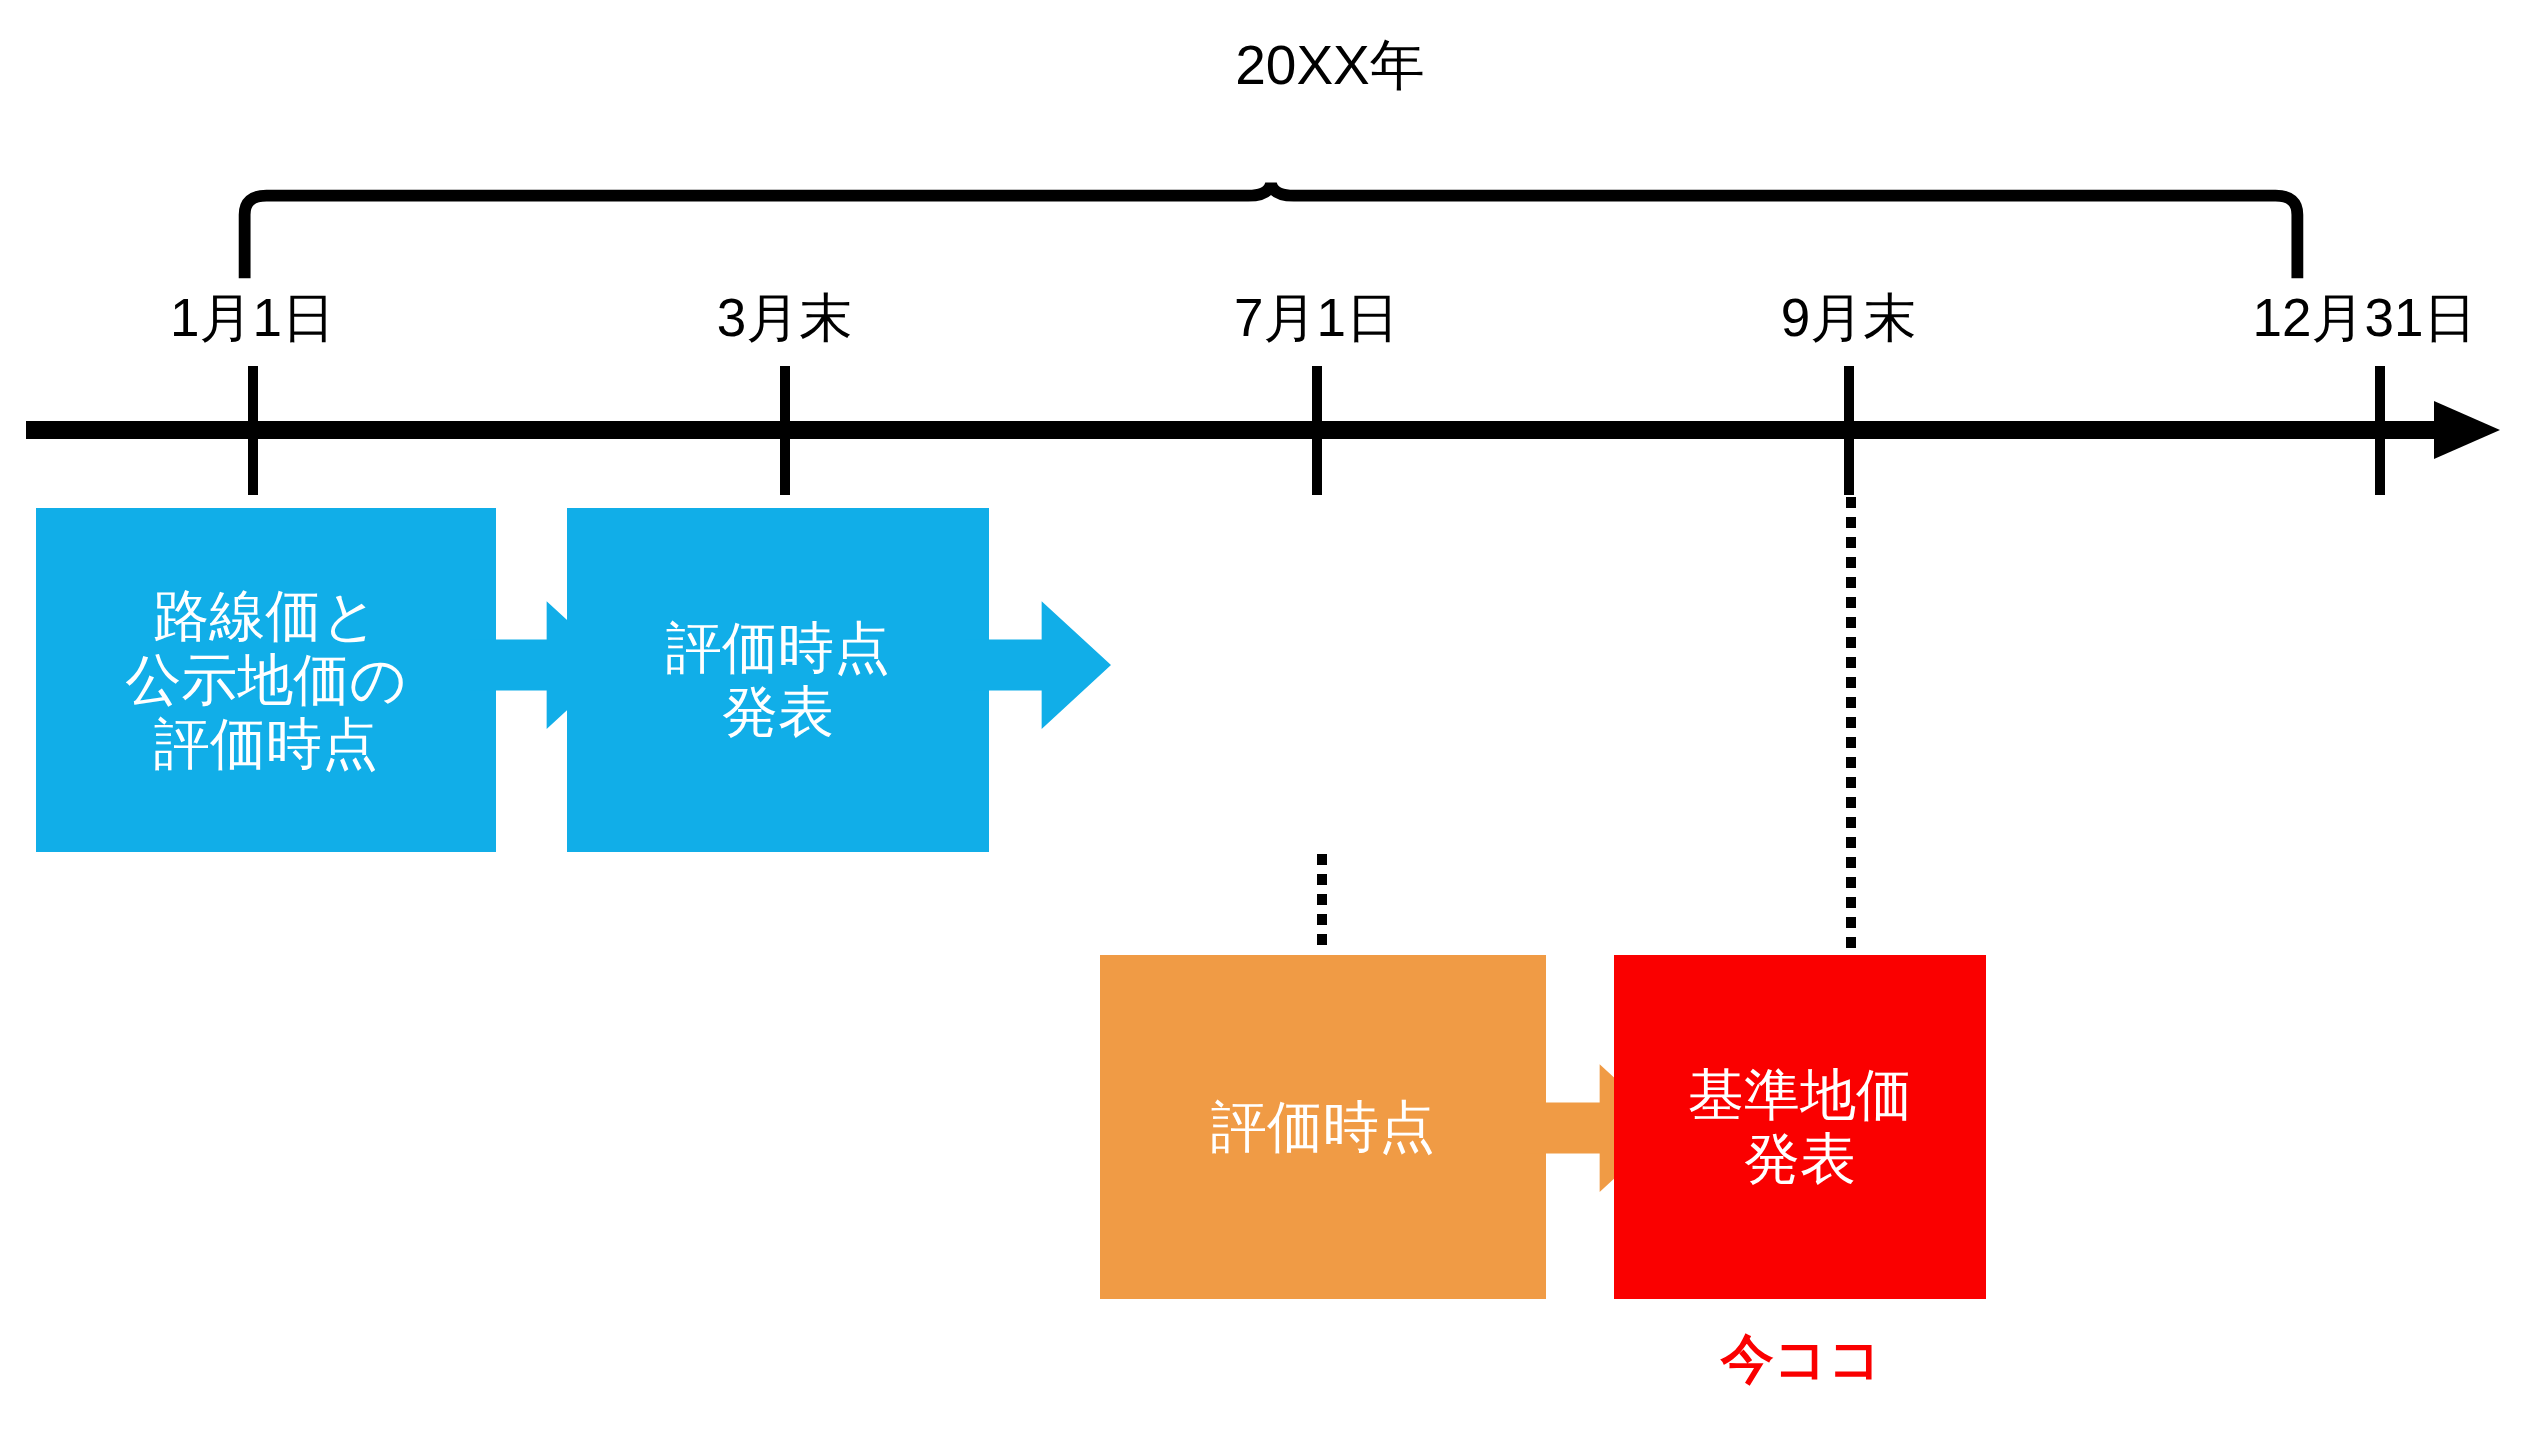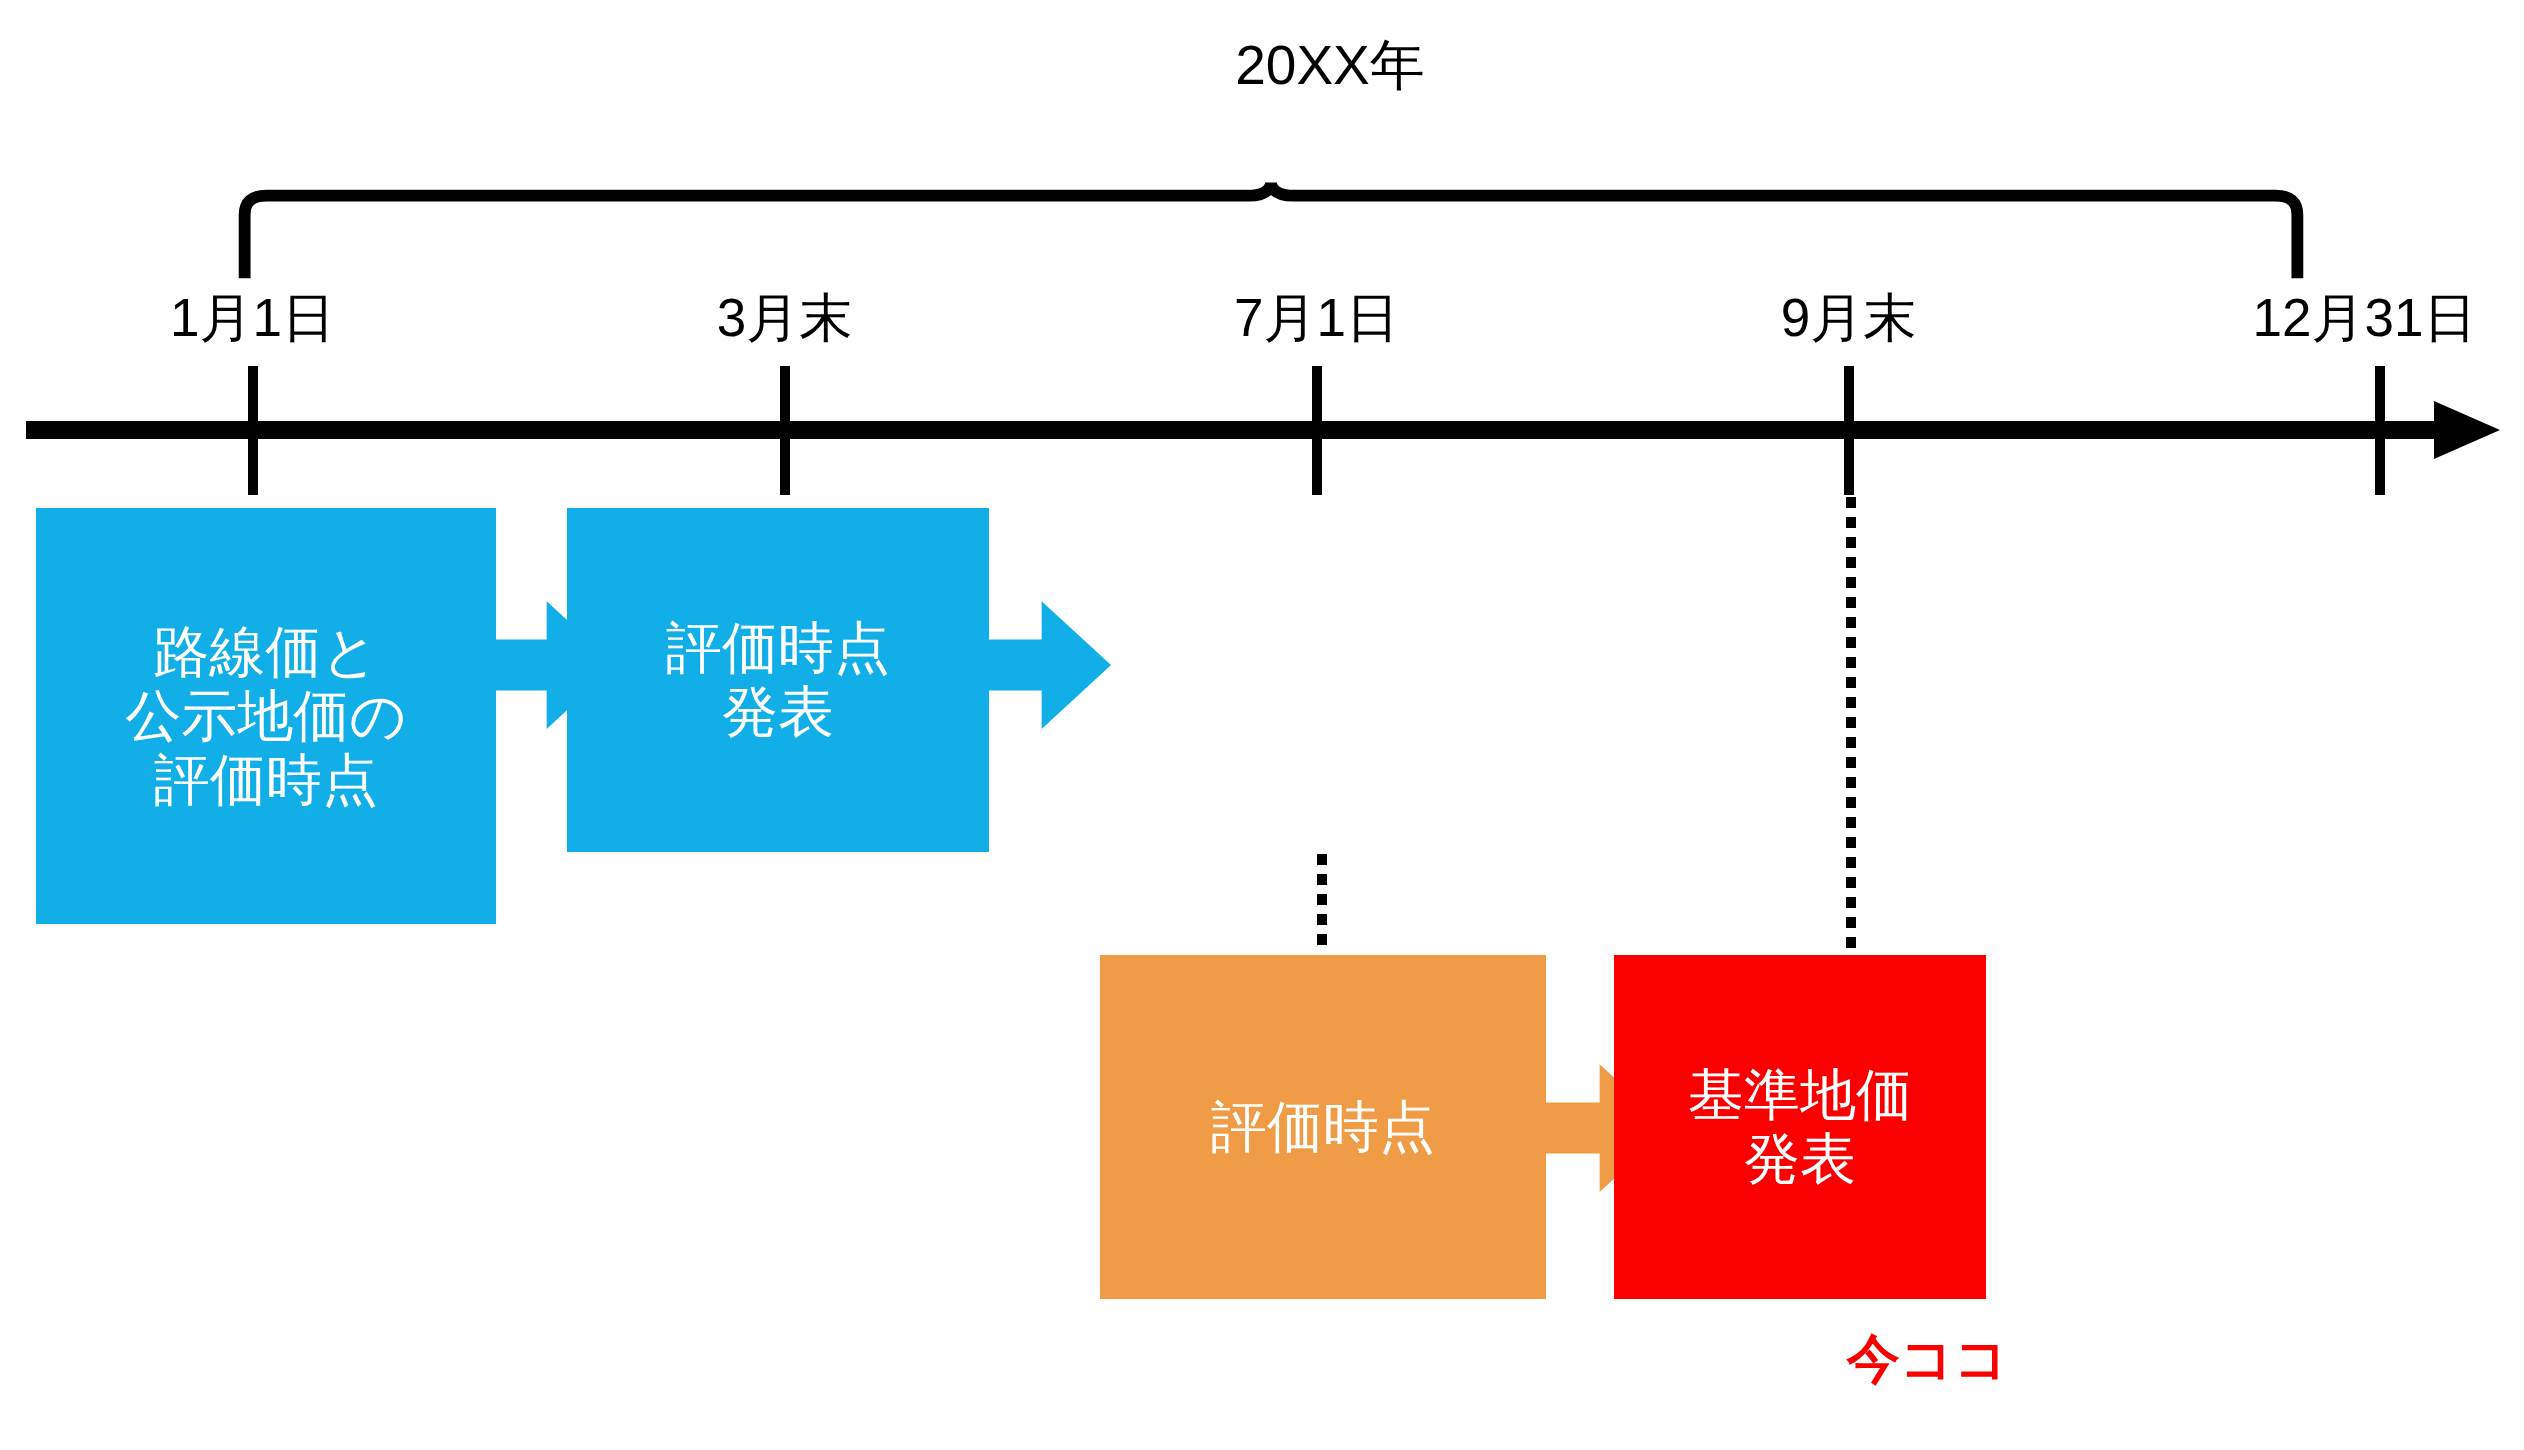--- a/index.html
+++ b/index.html
@@ -150,21 +150,21 @@
   <div class="tick" style="left:1312px"></div>
   <div class="tick" style="left:1844px"></div>
   <div class="tick" style="left:2375px"></div>
 
   <div class="date-label" style="left:252px">1月1日</div>
   <div class="date-label" style="left:784px">3月末</div>
   <div class="date-label" style="left:1316px">7月1日</div>
   <div class="date-label" style="left:1848px">9月末</div>
   <div class="date-label" style="left:2364px">12月31日</div>
 
-  <div class="box" style="left:36px; top:508px; width:460px; height:416px; background:#11AEE8;">
+  <div class="box" style="left:36px; top:508px; width:460px; height:344px; background:#11AEE8;">
     <div class="main-line">路線価と</div>
     <div class="main-line">公示地価の</div>
     <div class="main-line">評価時点</div>
   </div>
 
   <div class="block-arrow" style="left:470px; top:601px;">
     <svg width="146" height="128" viewBox="0 0 160 140">
       <path d="M 0 42 L 84 42 L 84 0 L 160 70 L 84 140 L 84 98 L 0 98 Z" fill="#11AEE8"></path>
     </svg>
   </div>
@@ -193,16 +193,16 @@
     <svg width="146" height="128" viewBox="0 0 160 140">
       <path d="M 0 42 L 84 42 L 84 0 L 160 70 L 84 140 L 84 98 L 0 98 Z" fill="#F09B45"></path>
     </svg>
   </div>
 
   <div class="box" style="left:1614px; top:955px; width:372px; height:344px; background:#FA0000;">
     <div class="main-line">基準地価</div>
     <div class="main-line">発表</div>
   </div>
 
-  <div class="now-label" style="left:1694px; top:1332px; width:467px; color:#FA0000;">今ココ</div>
+  <div class="now-label" style="left:1568px; top:1332px; width:467px; color:#FA0000;">今ココ</div>
 
 </div>
 
 
 </body></html>

